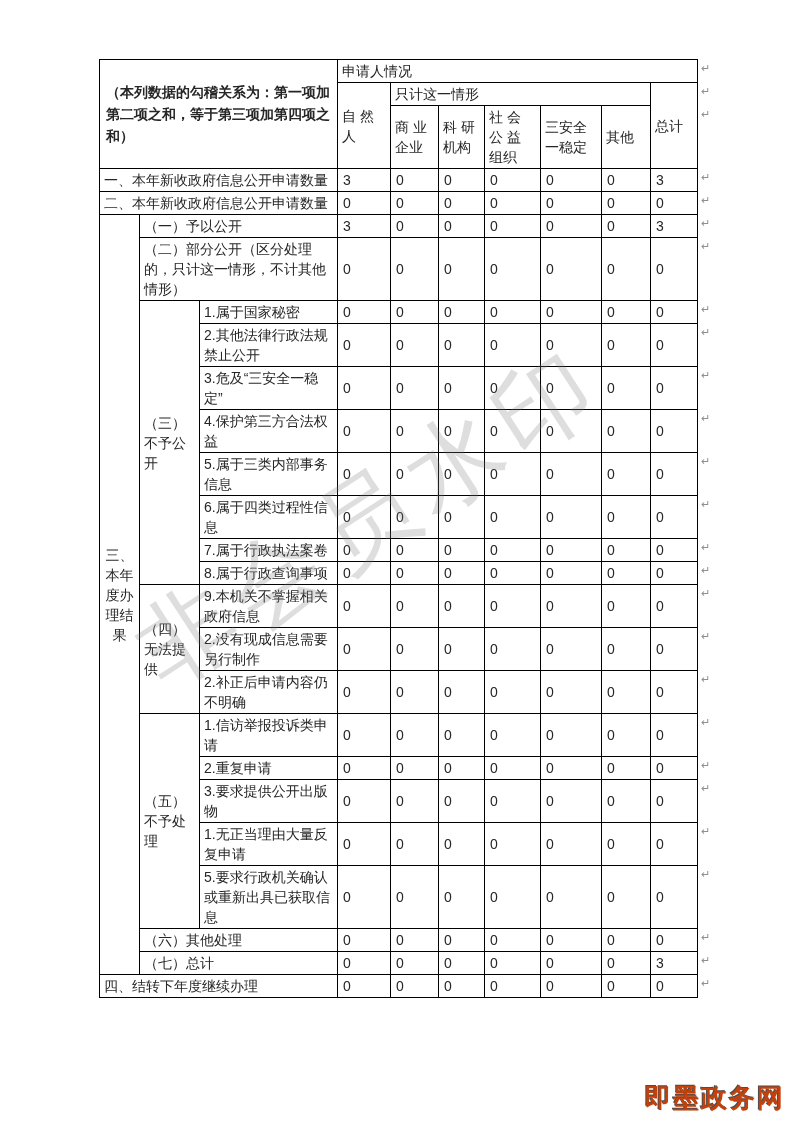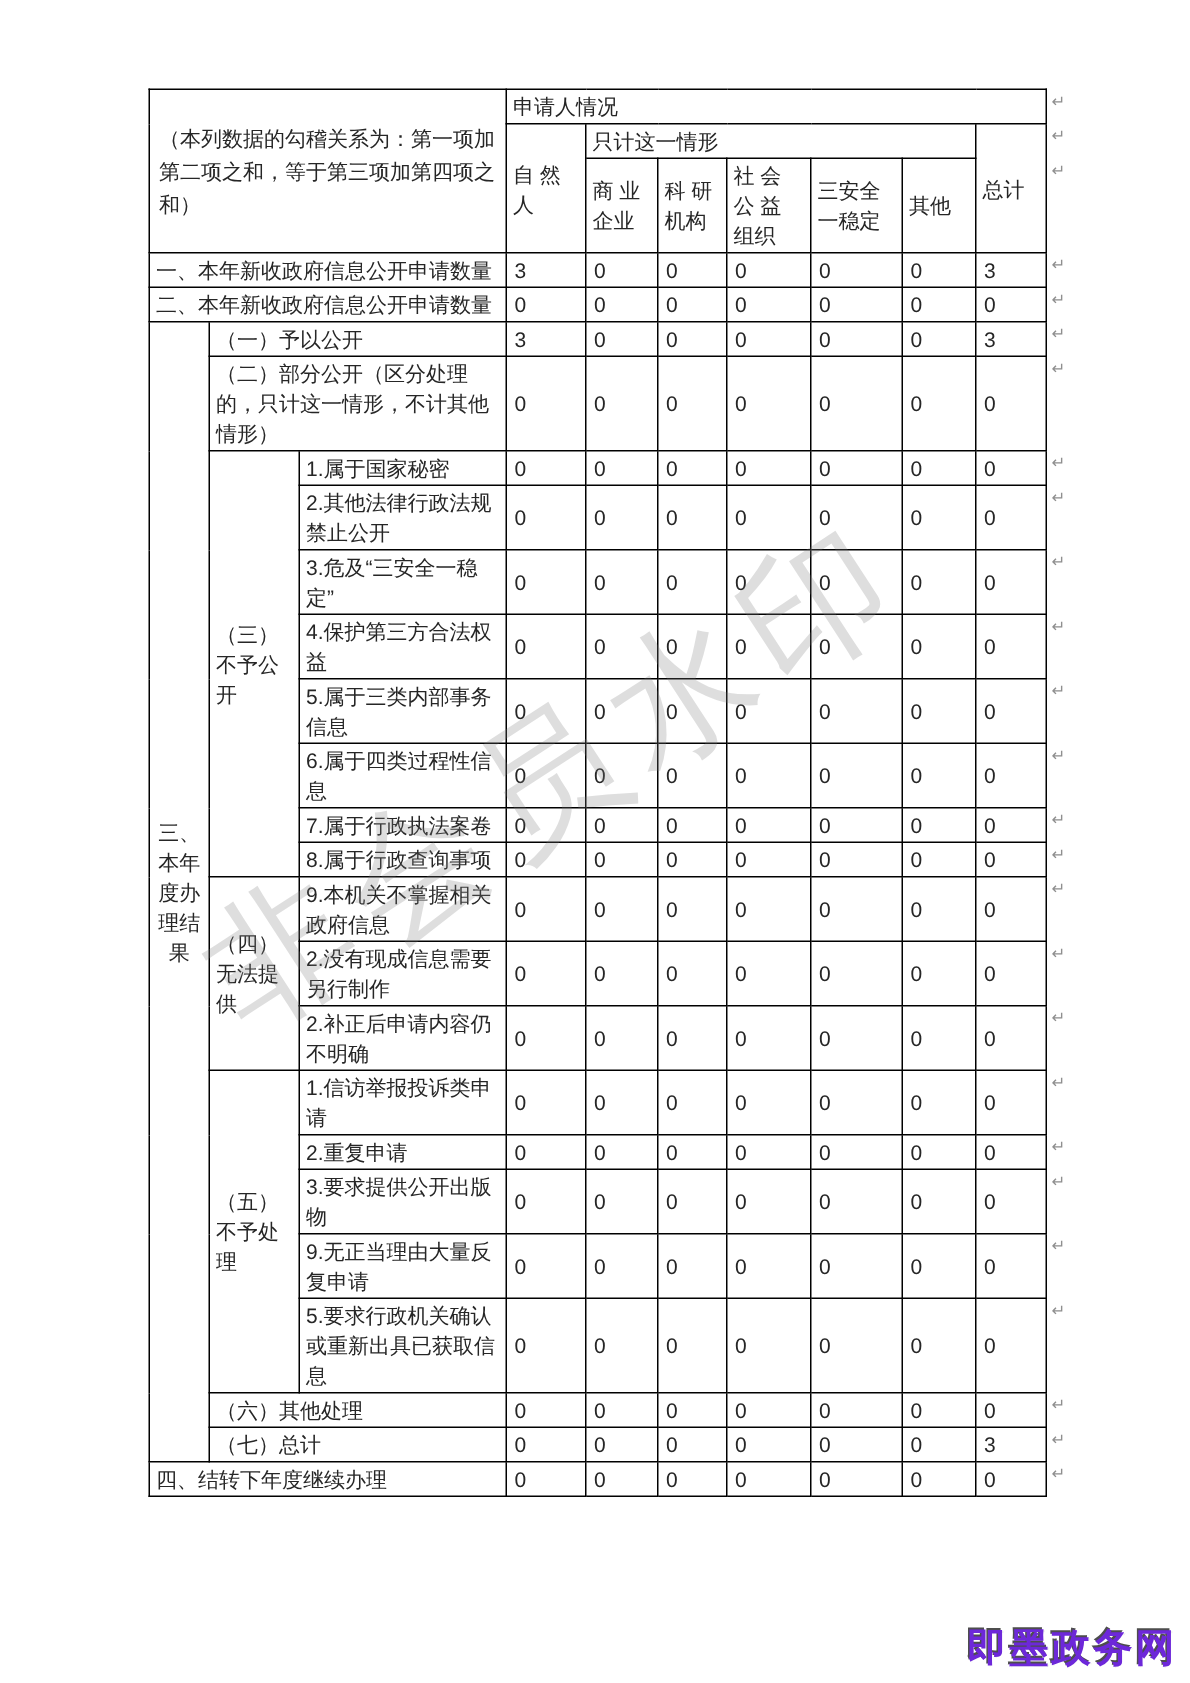--- a/index.html
+++ b/index.html
@@ -23,21 +23,21 @@
     font-size: 14px;
     font-weight: normal;
     vertical-align: middle;
     text-align: left;
     padding: 1px 4px;
     line-height: 20px;
     word-break: break-all;
     color: #262626;
   }
   th.ctr { text-align: left; }
-  td.note, th.note { padding: 4px 6px; line-height: 22px; vertical-align: middle; }
+  td.note, th.note { padding: 4px 6px; line-height: 22px; vertical-align: middle; font-weight: bold; }
   td.vlbl { padding: 1px 2px; text-align: center; }
   td.glbl { padding: 1px 4px; }
   td.val { padding: 1px 5px; }
   td.pm, th.pm {
     border: none;
     vertical-align: top;
     padding: 2px 0 0 3px;
     color: #8f8f8f;
     font-size: 11px;
     line-height: 12px;
@@ -54,21 +54,21 @@
     white-space: nowrap;
     z-index: 3;
     pointer-events: none;
   }
   .brand {
     position: absolute;
     right: 8px; bottom: 6px;
     font-size: 26px;
     font-weight: bold;
     letter-spacing: 2px;
-    color: #6d28d9;
+    color: #c2410c;
     text-shadow: -1px -1px 0 #4d4d4d, 2px 2px 0 #ffffff, 1px 1px 0 #f2f2f2;
     z-index: 4;
   }
 </style>
 </head>
 <body>
 
 <div class="page">
   <div class="tablewrap">
     <table id="main-table">
@@ -303,21 +303,21 @@
             <td class="val">0</td>
             <td class="val">0</td>
             <td class="val">0</td>
             <td class="val">0</td>
             <td class="val">0</td>
             <td class="val">0</td>
             <td class="val">0</td>
             <td class="pm">↵</td>
           </tr>
           <tr>
-            <td>9.无正当理由大量反复申请</td>
+            <td>1.无正当理由大量反复申请</td>
             <td class="val">0</td>
             <td class="val">0</td>
             <td class="val">0</td>
             <td class="val">0</td>
             <td class="val">0</td>
             <td class="val">0</td>
             <td class="val">0</td>
             <td class="pm">↵</td>
           </tr>
           <tr>

